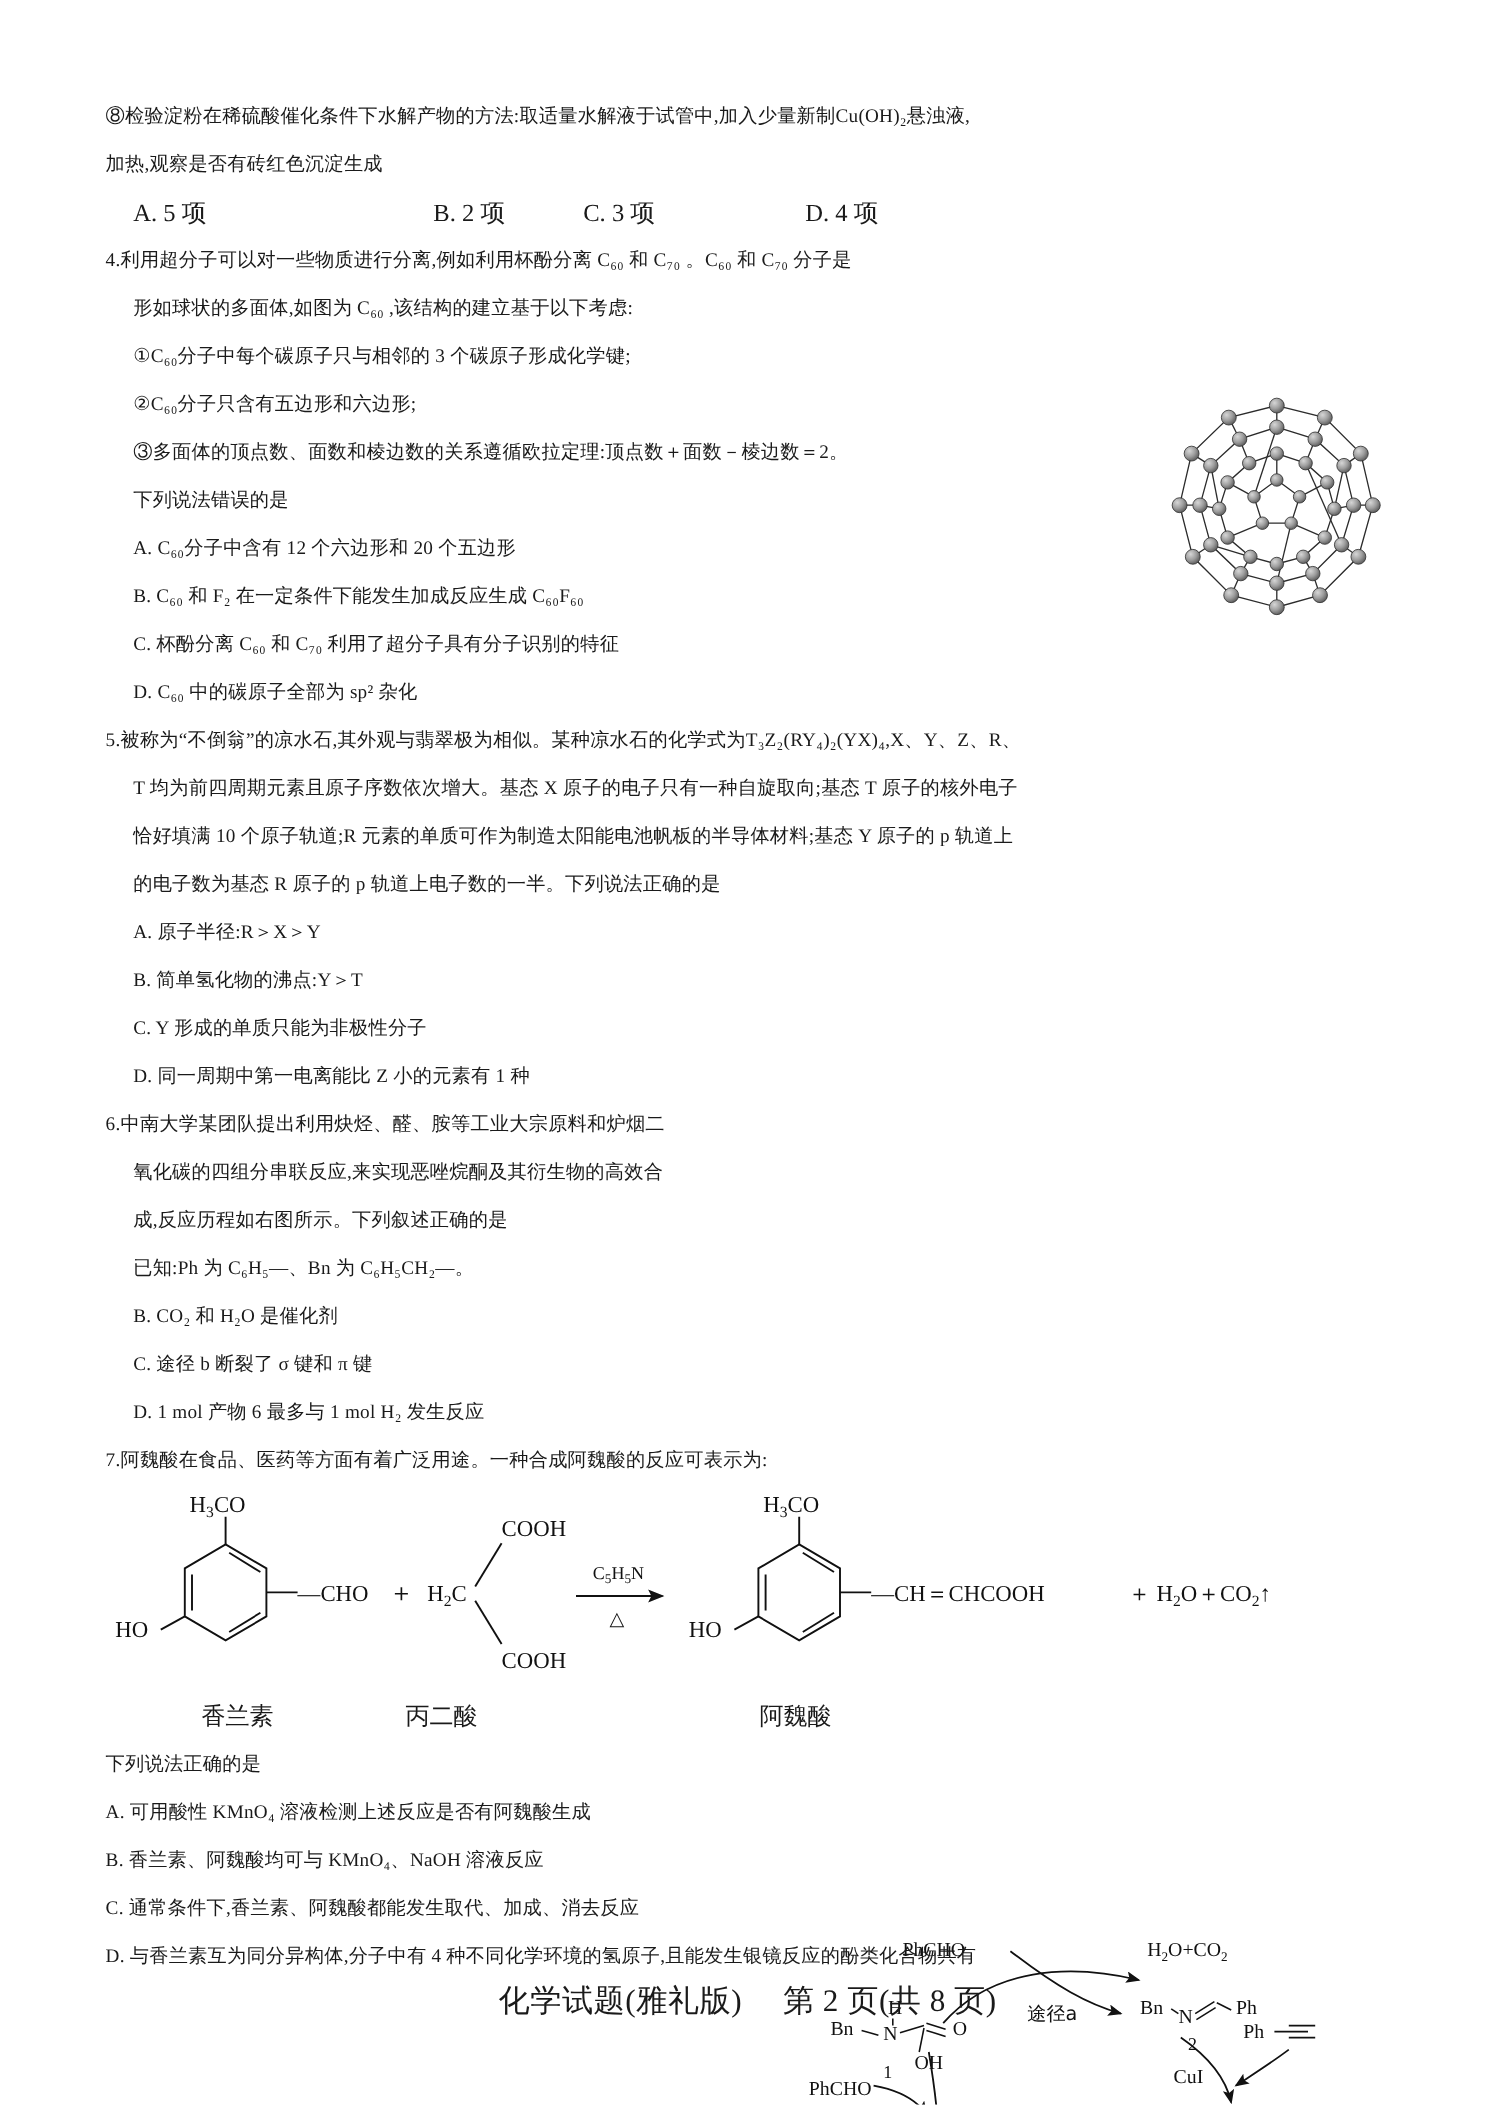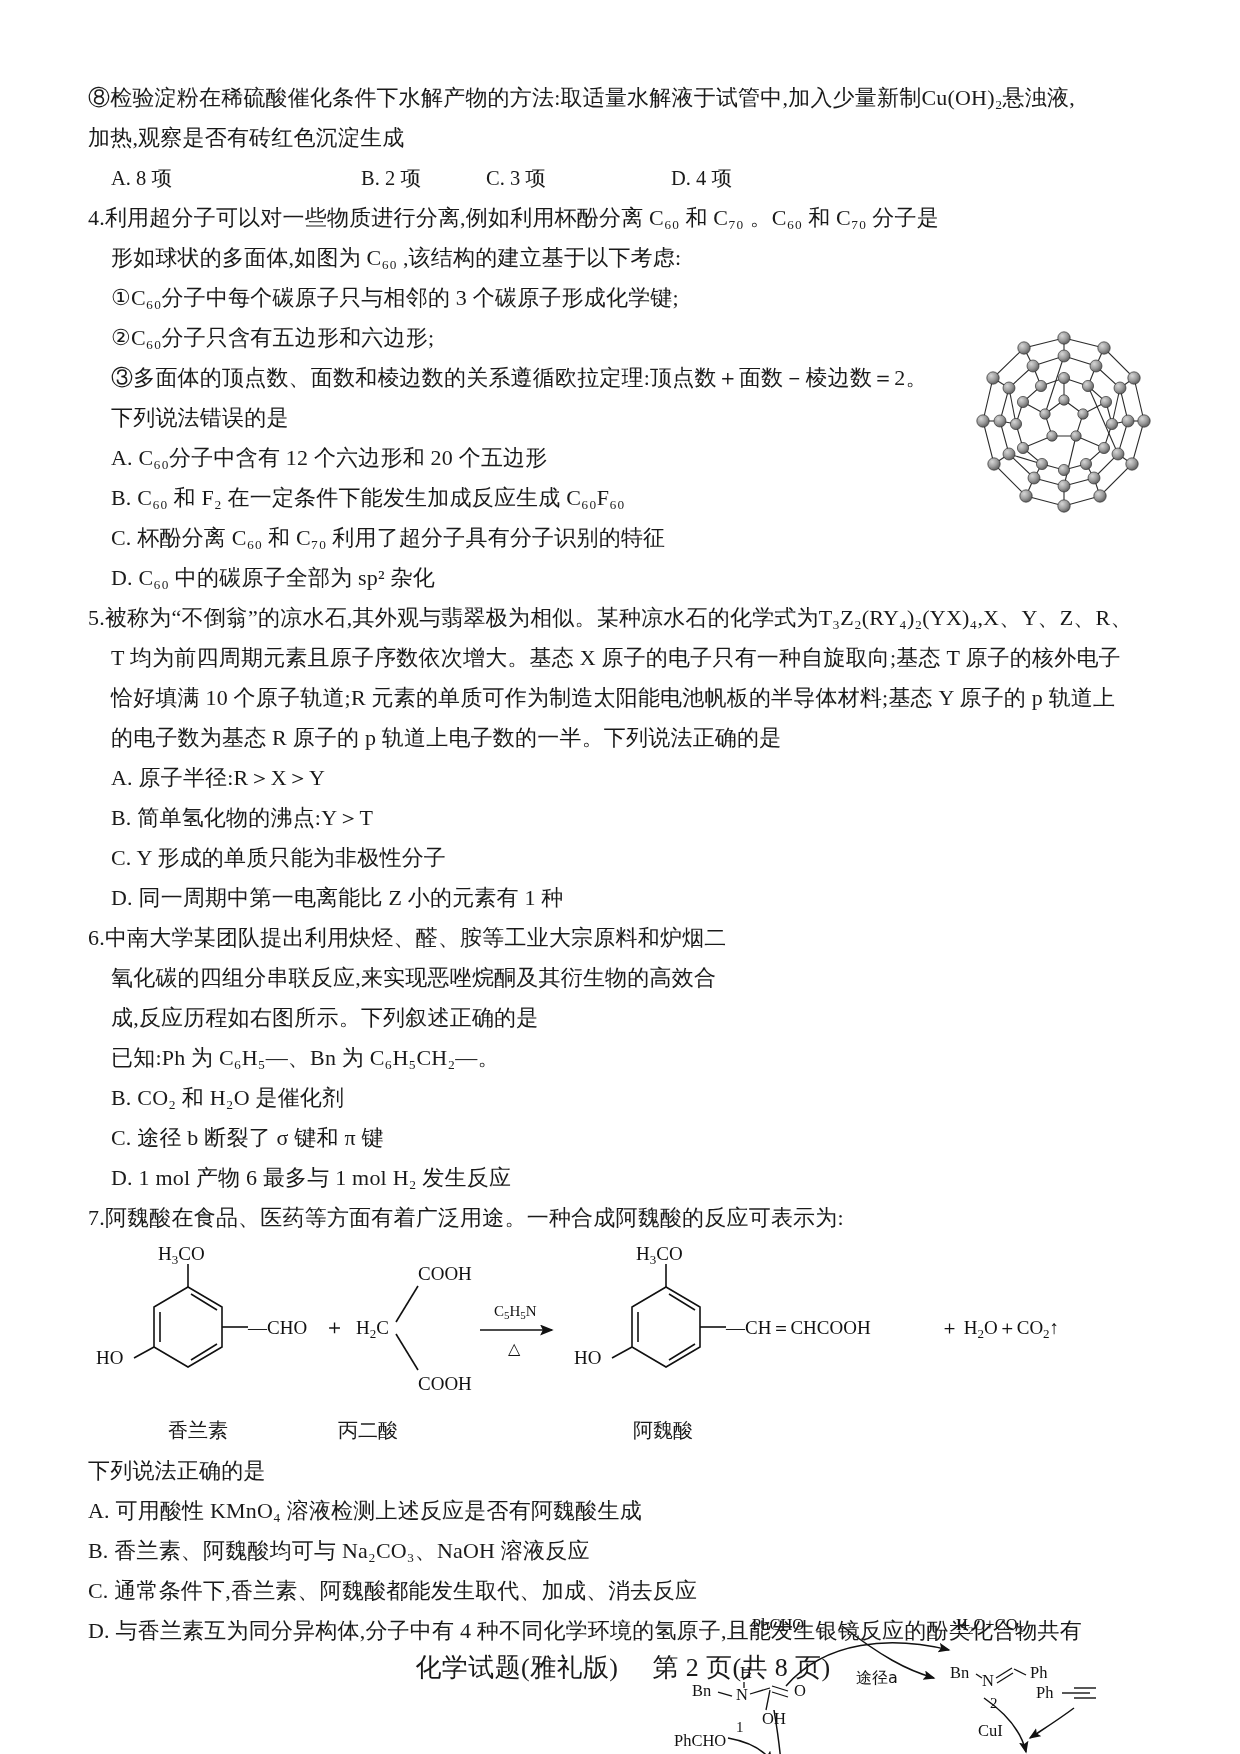--- a/index.html
+++ b/index.html
@@ -21,21 +21,21 @@
   .sheet {
     position: absolute;
     left: 88px;
     top: 78px;
     width: 1070px;
     height: 1560px;
   }
 
   
   .line {
-    font-size: 22px;
+    font-size: 16px;
     line-height: 40px;
     letter-spacing: 0.2px;
     white-space: nowrap;
   }
   .indent { padding-left: 23px; }
   .qnum { display: inline-block; }
 
   
   .optrow {
     display: flex;
@@ -101,21 +101,21 @@
 </head>
 <body>
 
 <div id="page">
   <div class="sheet">
 
     <div class="block">
       <div class="line">⑧检验淀粉在稀硫酸催化条件下水解产物的方法:取适量水解液于试管中,加入少量新制Cu(OH)₂悬浊液,</div>
       <div class="line">加热,观察是否有砖红色沉淀生成</div>
       <div class="optrow">
-        <span class="opt-a">A. 8 项</span>
+        <span class="opt-a">A. 5 项</span>
         <span class="opt-b">B. 2 项</span>
         <span class="opt-c">C. 3 项</span>
         <span>D. 4 项</span>
       </div>
     </div>
 
     <div class="block">
       <div class="line">
         <span class="qnum">4.</span><span>利用超分子可以对一些物质进行分离,例如利用杯酚分离 C₆₀ 和 C₇₀ 。C₆₀ 和 C₇₀ 分子是</span>
       </div>
@@ -502,21 +502,21 @@
       </div>
 
       <div class="names">
         <span style="left:80px;">香兰素</span>
         <span style="left:250px;">丙二酸</span>
         <span style="left:545px;">阿魏酸</span>
       </div>
 
       <div class="line">下列说法正确的是</div>
       <div class="line">A. 可用酸性 KMnO₄ 溶液检测上述反应是否有阿魏酸生成</div>
-      <div class="line">B. 香兰素、阿魏酸均可与 Na₂CO₃、NaOH 溶液反应</div>
+      <div class="line">B. 香兰素、阿魏酸均可与 KMnO₄、NaOH 溶液反应</div>
       <div class="line">C. 通常条件下,香兰素、阿魏酸都能发生取代、加成、消去反应</div>
       <div class="line">D. 与香兰素互为同分异构体,分子中有 4 种不同化学环境的氢原子,且能发生银镜反应的酚类化合物共有</div>
     </div>
 
     <div class="footer">
       <span>化学试题</span><span>(雅礼版)</span><span class="gap"></span><span>第 2 页(共 8 页)</span>
     </div>
 
   </div>
 </div>

